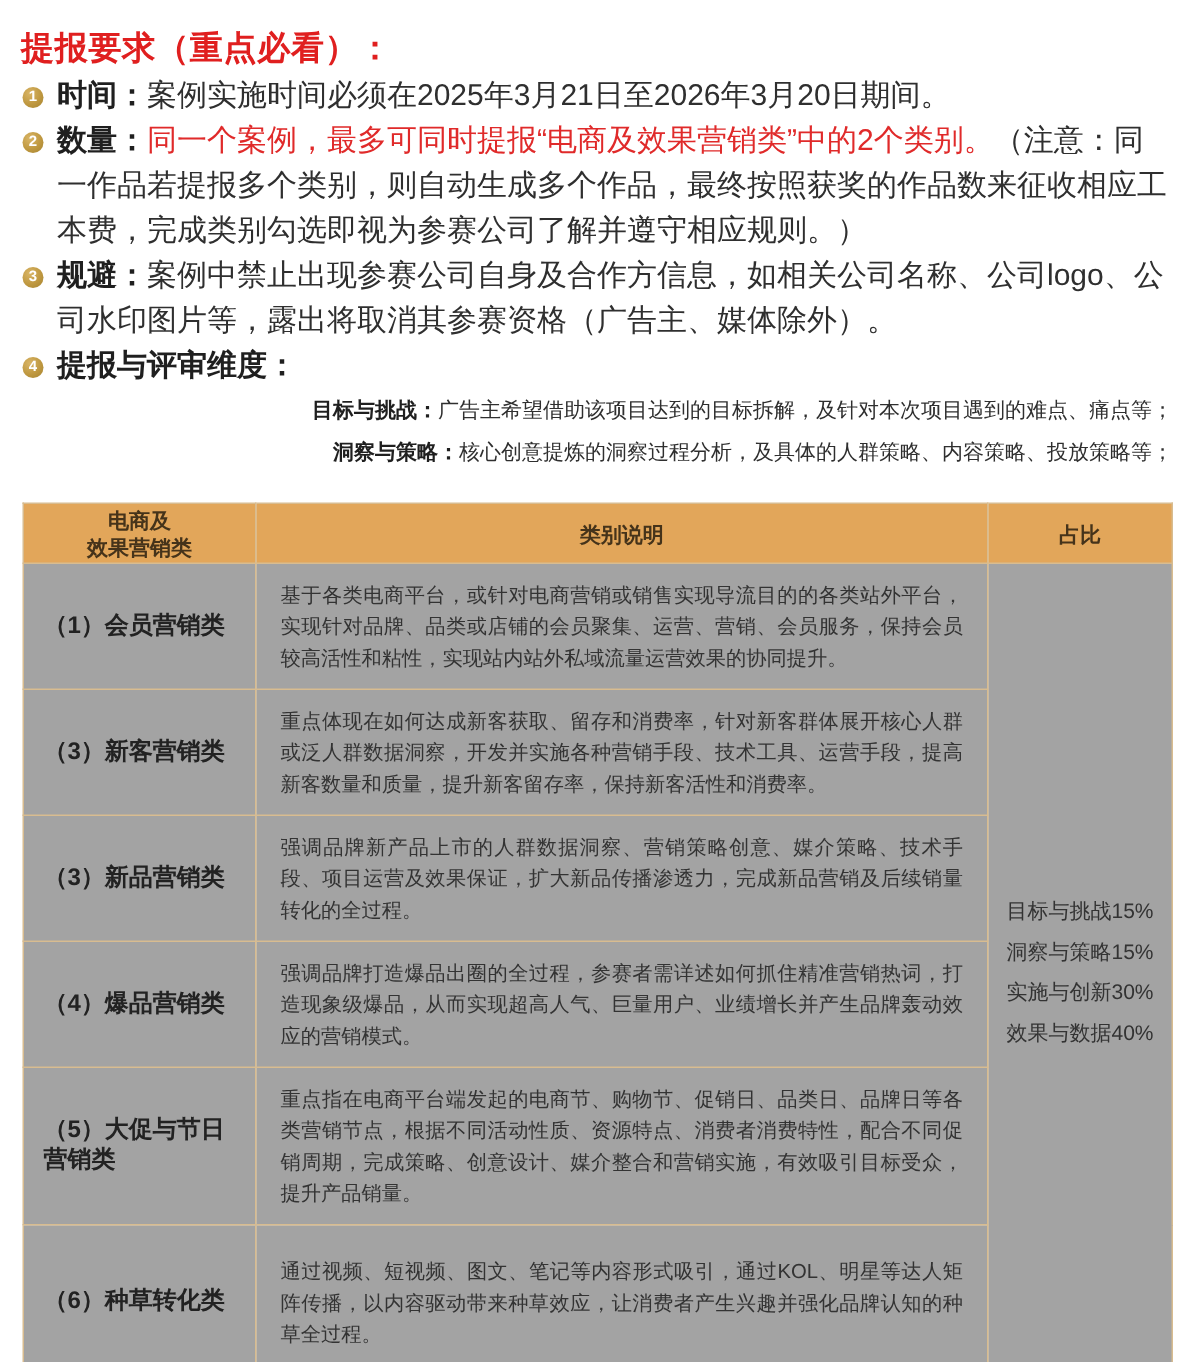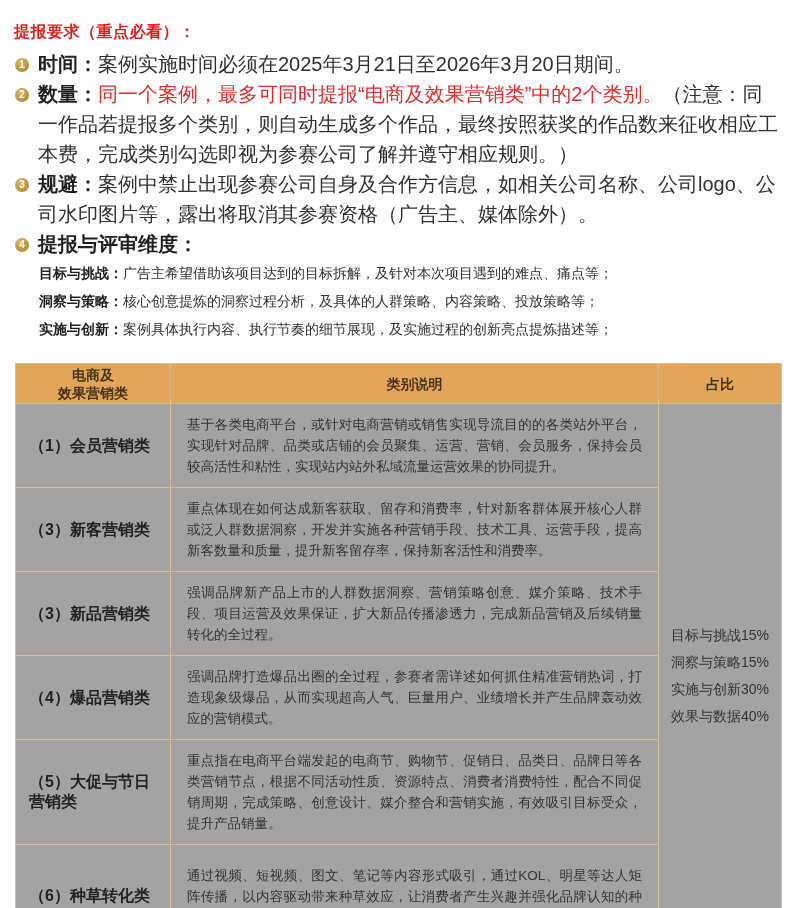--- a/index.html
+++ b/index.html
@@ -8,40 +8,40 @@
     width:800px; height:908px; overflow:hidden;
     font-family:"Liberation Sans","DejaVu Sans",sans-serif;
     color:#2e2e2e;
   }
   .page { padding:10px 18px 0 14px; }
 
   .intro { font-size:15px; line-height:22px; color:#333333; }
 
   .req-heading {
     margin-top:9px;
-    font-size:16px; line-height:26px;
+    font-size:22px; line-height:26px;
     font-weight:bold; color:#e01f1f;
     letter-spacing:0.5px;
   }
 
   .req-list { margin-top:4px; }
   .req-item { display:flex; align-items:flex-start; }
   .num-badge {
     flex:0 0 14px; width:14px; height:14px; margin:9px 9px 0 1px;
     border-radius:50%;
     background:radial-gradient(circle at 35% 30%, #d9b566 0%, #bf9840 55%, #a58330 100%);
     color:#ffffff; font-size:10px; font-weight:bold;
     line-height:14px; text-align:center;
   }
   .req-body { flex:1; font-size:20px; line-height:30px; color:#2f2f2f; }
   .lead { font-weight:bold; color:#1f1f1f; }
   .red-text { color:#e02a2a; }
 
   .sub-items { margin:0 0 0 25px; }
-  .sub-item { font-size:14px; line-height:28px; color:#2f2f2f; }
+  .sub-item { font-size:14px; line-height:28px; color:#2f2f2f;text-align:right; }
   .sub-item .lead { font-weight:bold; }
 
   table.cat-table {
     margin:20px 0 0 1px;
     width:766px; table-layout:fixed;
     border-collapse:collapse;
   }
   .cat-table th, .cat-table td { border:1px solid #d8bc90; }
   .cat-table th {
     height:40px; background:#e2a65a;
@@ -106,21 +106,20 @@
     <div class="req-item">
       <span class="num-badge">4</span>
       <div class="req-body">
         <span class="lead">提报与评审维度：</span>
       </div>
     </div>
 
     <div class="sub-items" id="sub-items">
         <div class="sub-item"><span class="lead">目标与挑战：</span><span>广告主希望借助该项目达到的目标拆解，及针对本次项目遇到的难点、痛点等；</span></div>
         <div class="sub-item"><span class="lead">洞察与策略：</span><span>核心创意提炼的洞察过程分析，及具体的人群策略、内容策略、投放策略等；</span></div>
-        <div class="sub-item"><span class="lead">实施与创新：</span><span>案例具体执行内容、执行节奏的细节展现，及实施过程的创新亮点提炼描述等；</span></div>
       </div>
 
   </div>
 
   <table class="cat-table">
     <colgroup>
       <col style="width:155px">
       <col style="width:488px">
       <col style="width:123px">
     </colgroup>

